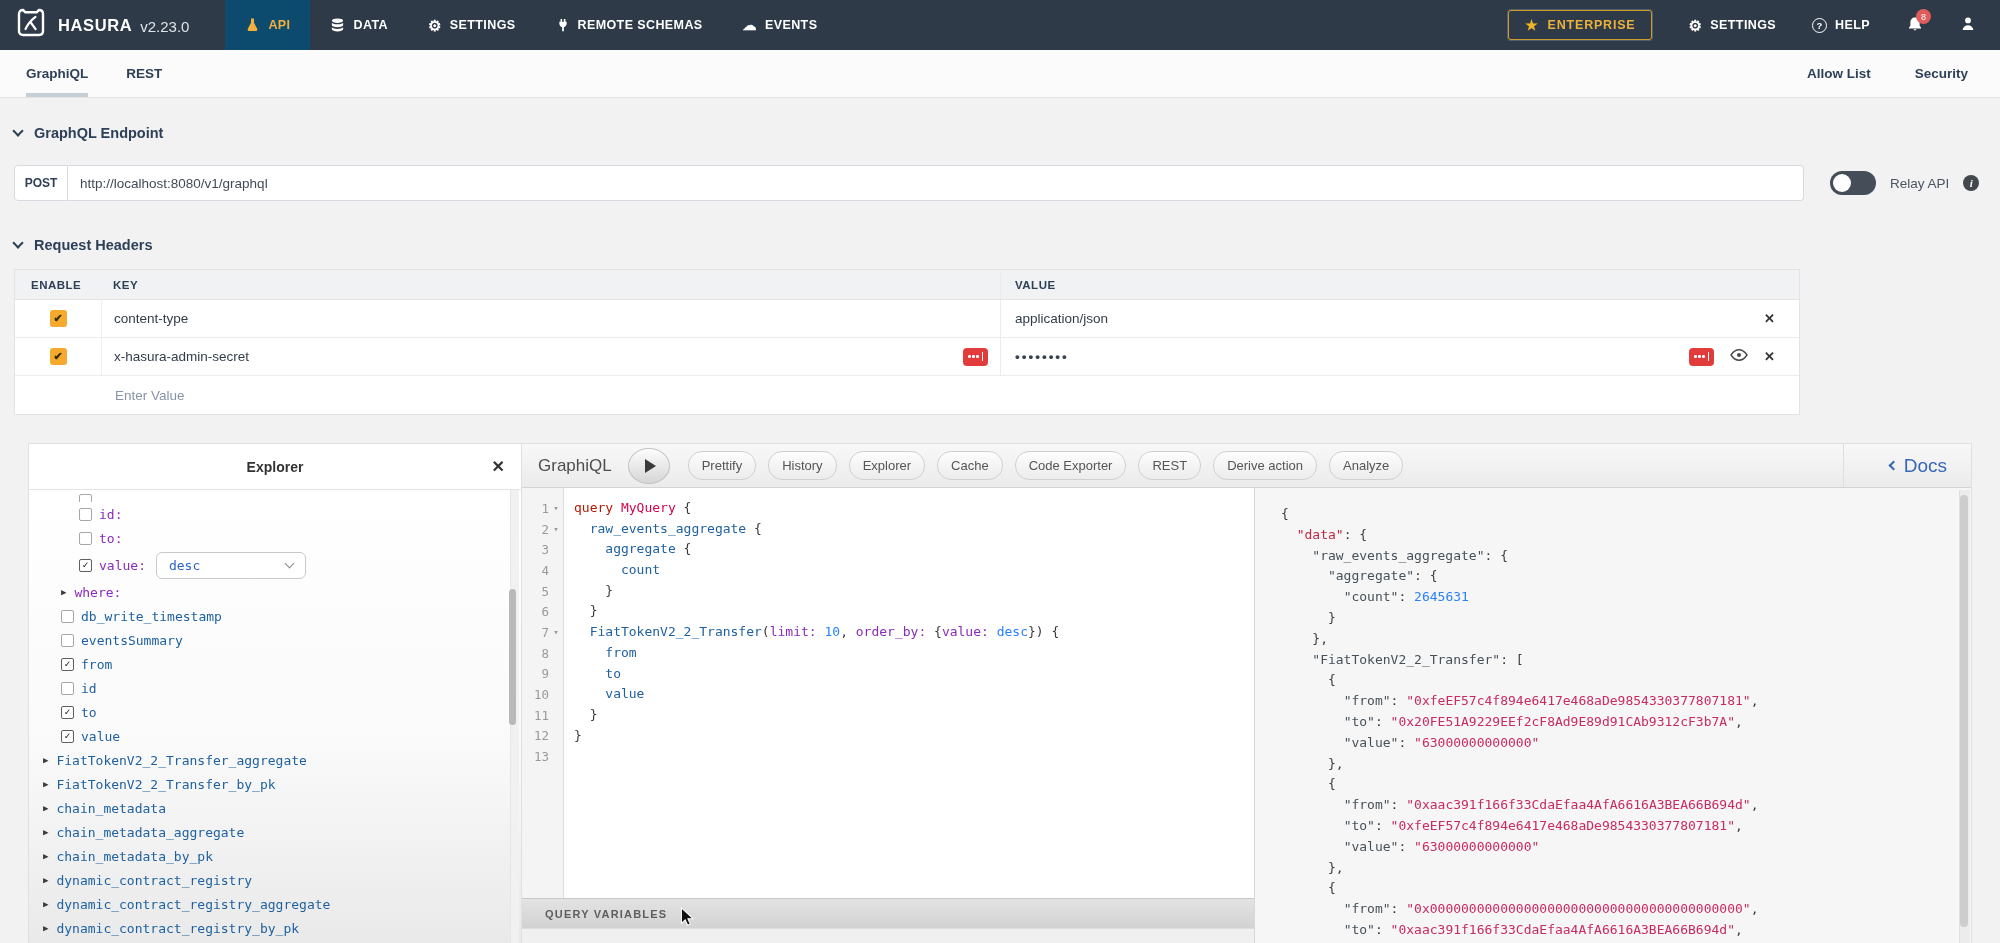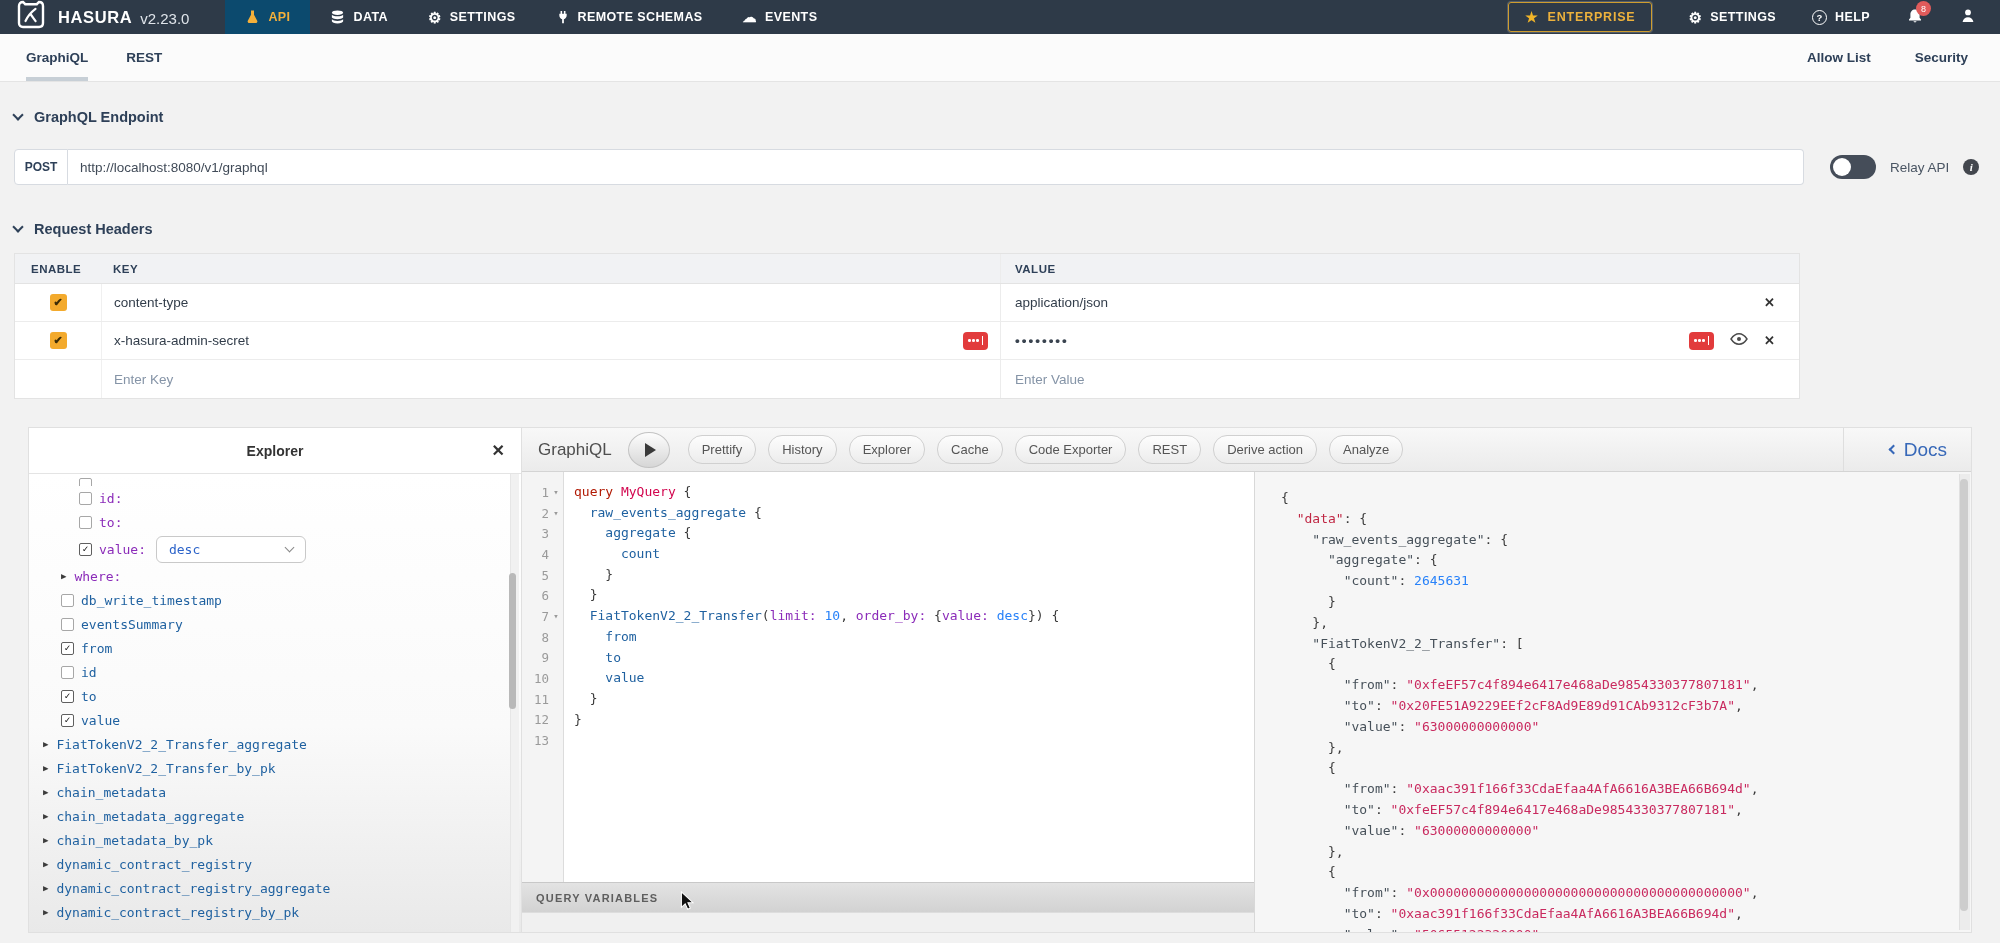--- a/index.html
+++ b/index.html
@@ -1,21 +1,21 @@
 <!DOCTYPE html>
 <html><head>
 <meta charset="utf-8">
 <style>
   * { margin:0; padding:0; box-sizing:border-box; }
   html,body { background:#e9e9e9; }
   .app { width:2000px; height:943px; position:relative; overflow:hidden; background:#f2f2f2;
          font-family:"Liberation Sans", sans-serif; }
 
   
-  .topnav { height:34px; background:#2e3a48; display:flex; align-items:center; color:#fff; }
+  .topnav { height:50px; background:#2e3a48; display:flex; align-items:center; color:#fff; }
   .logo { margin-left:14px; flex:none; }
   .brand { margin-left:10px; font-size:16.5px; font-weight:800; letter-spacing:.6px; }
   .version { margin-left:8px; font-size:15px; color:#dfe4ea; padding-top:2px; }
   .navlist { display:flex; margin-left:36px; height:100%; }
   .nav-item { height:100%; display:flex; align-items:center; gap:8px; padding:0 20px;
               font-weight:bold; font-size:12.5px; letter-spacing:.4px; cursor:pointer; }
   .nav-item.active { background:#0c4a6e; color:#f5b03a; }
   .nav-ic { display:flex; align-items:center; font-size:14px; line-height:1; }
   .nav-right { margin-left:auto; display:flex; align-items:center; gap:36px; padding-right:24px; }
   .ent-btn { display:flex; align-items:center; gap:9px; border:1px solid #cf9d2e; border-radius:3px;
@@ -131,21 +131,21 @@
   .editor-col { width:732px; flex:none; display:flex; flex-direction:column; background:#fff; min-width:0; }
   .code-area { flex:1; display:flex; overflow:hidden; min-height:0; }
   .gutter { width:42px; flex:none; background:#f4f4f4; border-right:1px solid #dcdcdc; padding-top:10px; }
   .gl { height:20.7px; display:flex; align-items:center; font-family:"DejaVu Sans Mono", monospace;
         font-size:12.5px; color:#9a9a9a; }
   .ln { flex:1; text-align:right; }
   .fold { width:14px; text-align:center; color:#999; font-size:9px; }
   .code { flex:1; padding:10px 0 0 10px; font-family:"DejaVu Sans Mono", monospace; font-size:13px; overflow:hidden; }
   .cl { height:20.7px; line-height:20.7px; white-space:pre; }
   .qvars { height:30px; flex:none; background:linear-gradient(#e3e3e3,#d2d2d2); border-top:1px solid #c8c8c8;
-           display:flex; align-items:center; padding-left:14px; font-size:11px; font-weight:bold;
+           display:flex; align-items:center; padding-left:23px; font-size:11px; font-weight:bold;
            letter-spacing:1.2px; color:#5e5e5e; }
   .qvars-space { height:20px; flex:none; background:#f0f0f0; border-top:1px solid #ddd; }
 
   .results { flex:1; background:#f6f6f6; border-left:1px solid #d8d8d8; padding:16px 0 0 26px; overflow:hidden;
              position:relative; font-family:"DejaVu Sans Mono", monospace; font-size:13px; min-width:0; }
   .rl { height:20.8px; line-height:20.8px; white-space:pre; }
   .res-sb { position:absolute; right:1px; top:2px; bottom:2px; width:11px; background:#ececec; border-left:1px solid #e0e0e0; }
   .res-sb-thumb { position:absolute; right:2px; top:5px; width:8px; height:432px; border-radius:4px; background:#cdcdcd; }
 
   
@@ -330,23 +330,20 @@
                   <circle cx="9" cy="6" r="2" fill="#4a4a4a"></circle>
                 </svg>
             </span>
             <span class="x-ic"></span>
           </span>
         </div>
       </div>
 
       <div class="ht-row">
         <div class="c-en center"></div>
-        <div class="c-key">
-            <span class="placeholder">Enter Key</span>
-          </div>
         <div class="c-val">
             <span class="placeholder">Enter Value</span>
           </div>
       </div>
     </div>
 
     <div class="gql">
 
       <div class="explorer">
         <div class="exp-head">

